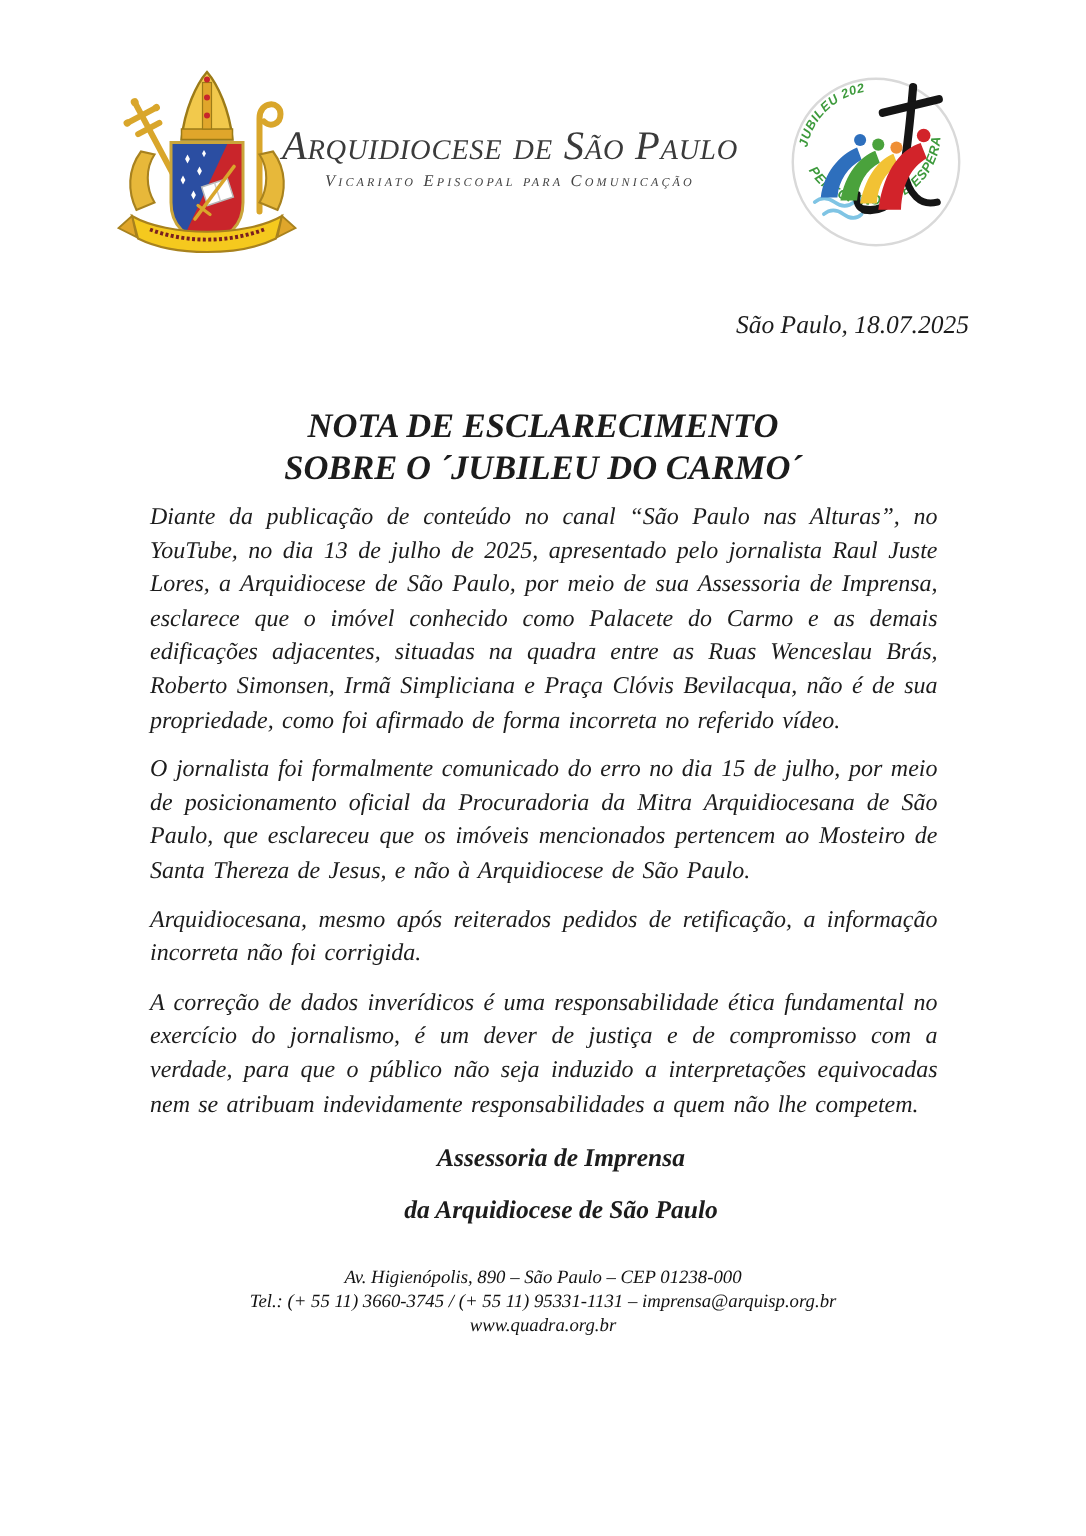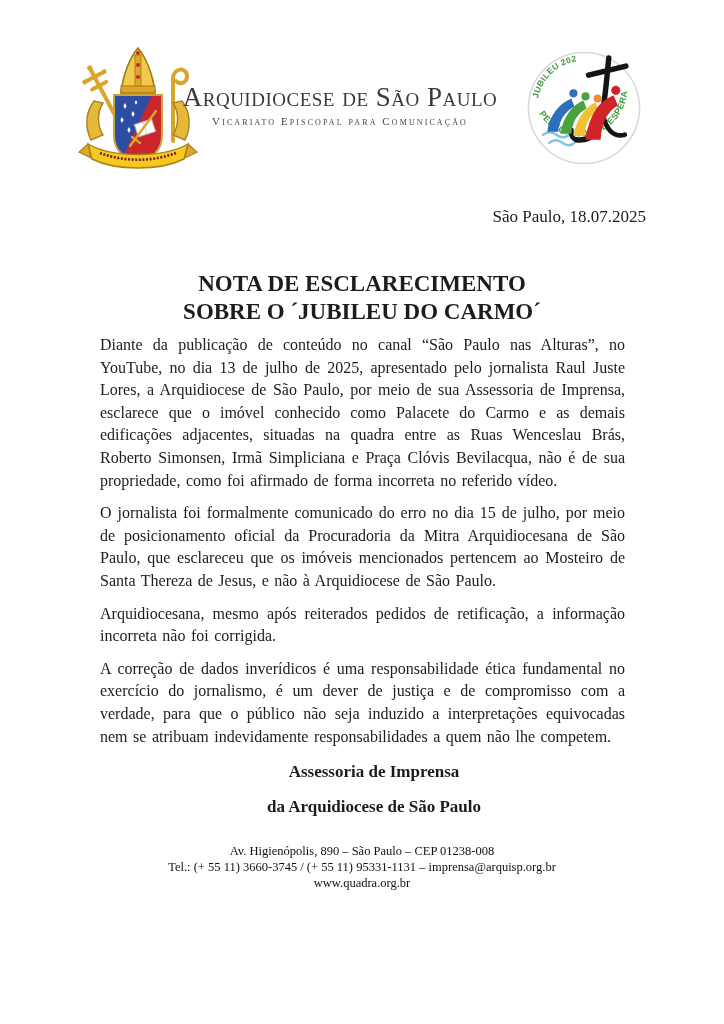--- a/index.html
+++ b/index.html
@@ -4,20 +4,21 @@
 <style>
   html,body{margin:0;padding:0;background:#e9e9e9;}
   .page{
     position:relative;
     width:724px;height:1024px;
     margin:0 auto;
     background:#ffffff;
     font-family:"Liberation Serif","DejaVu Serif",serif;
     color:#1c1c1c;
     overflow:hidden;
+    font-style:italic;
   }
   
   .header{position:relative;height:170px;}
   .coa{position:absolute;left:72px;top:42px;width:132px;height:128px;}
   .header-center{
     position:absolute;left:165px;top:82px;width:350px;
     text-align:center;color:#3a3a3a;
   }
   .org-name{
     font-variant:small-caps;
@@ -173,18 +174,18 @@
     <p>Arquidiocesana, mesmo após reiterados pedidos de retificação, a informação incorreta não foi corrigida.</p>
     <p>A correção de dados inverídicos é uma responsabilidade ética fundamental no exercício do jornalismo, é um dever de justiça e de compromisso com a verdade, para que o público não seja induzido a interpretações equivocadas nem se atribuam indevidamente responsabilidades a quem não lhe competem.</p>
   </div>
 
   <div class="signature">
     <p>Assessoria de Imprensa</p>
     <p>da Arquidiocese de São Paulo</p>
   </div>
 
   <div class="footer">
-    <div>Av. Higienópolis, 890 – São Paulo – CEP 01238-008</div>
+    <div>Av. Higienópolis, 890 – São Paulo – CEP 01238-000</div>
     <div>Tel.: (+ 55 11) 3660-3745 / (+ 55 11) 95331-1131 – imprensa@arquisp.org.br</div>
     <div>www.quadra.org.br</div>
   </div>
 
 </div>
 
 </body></html>

